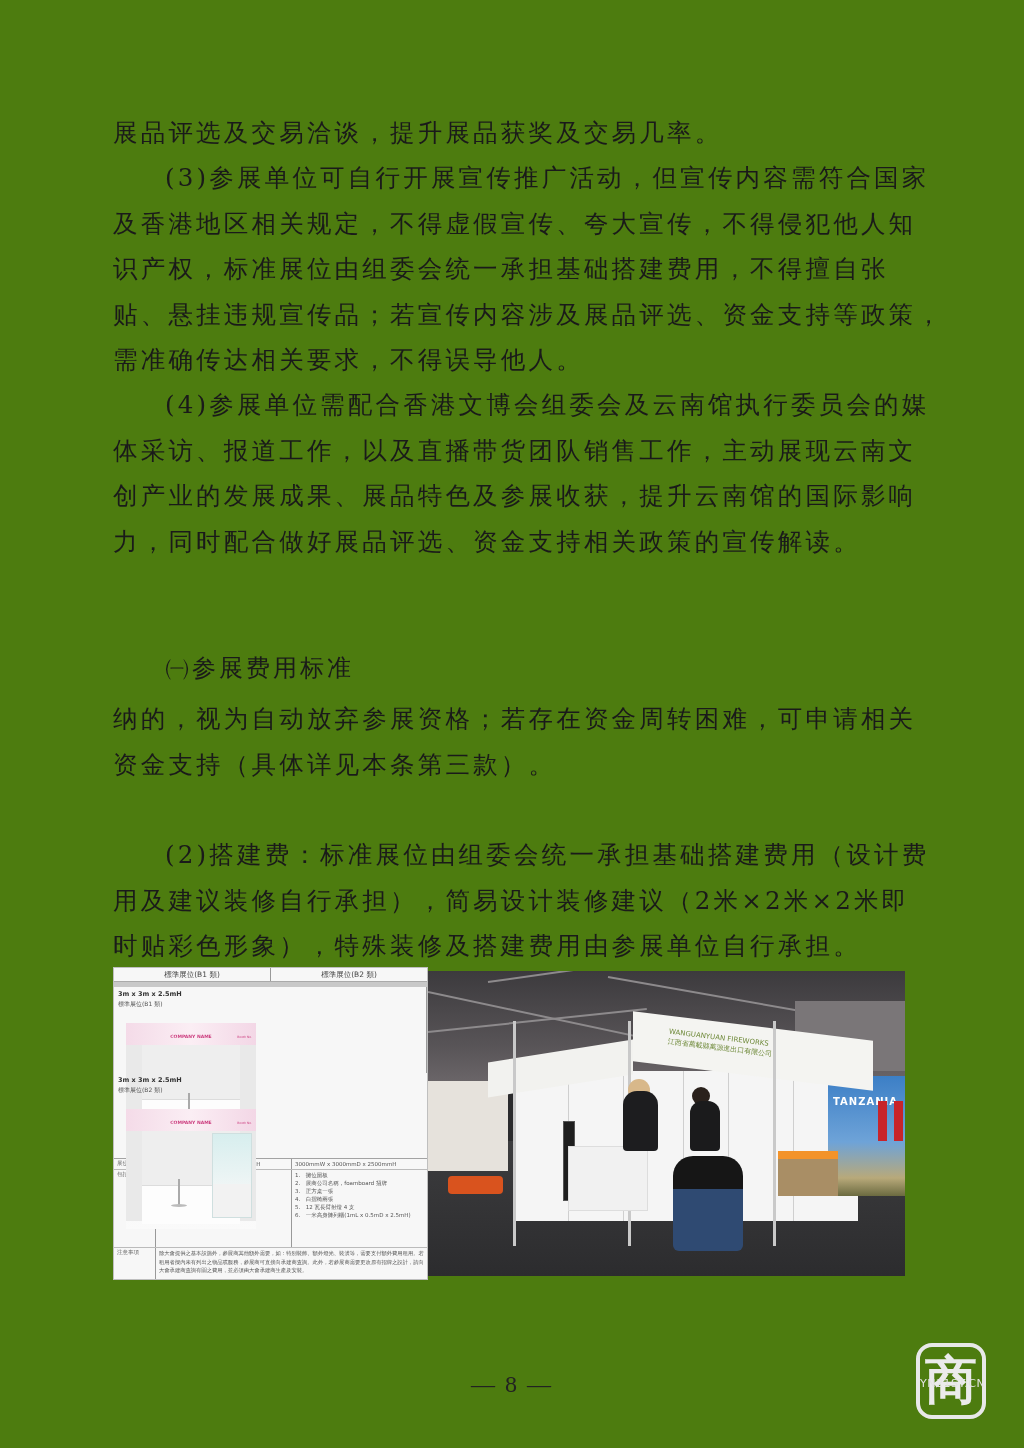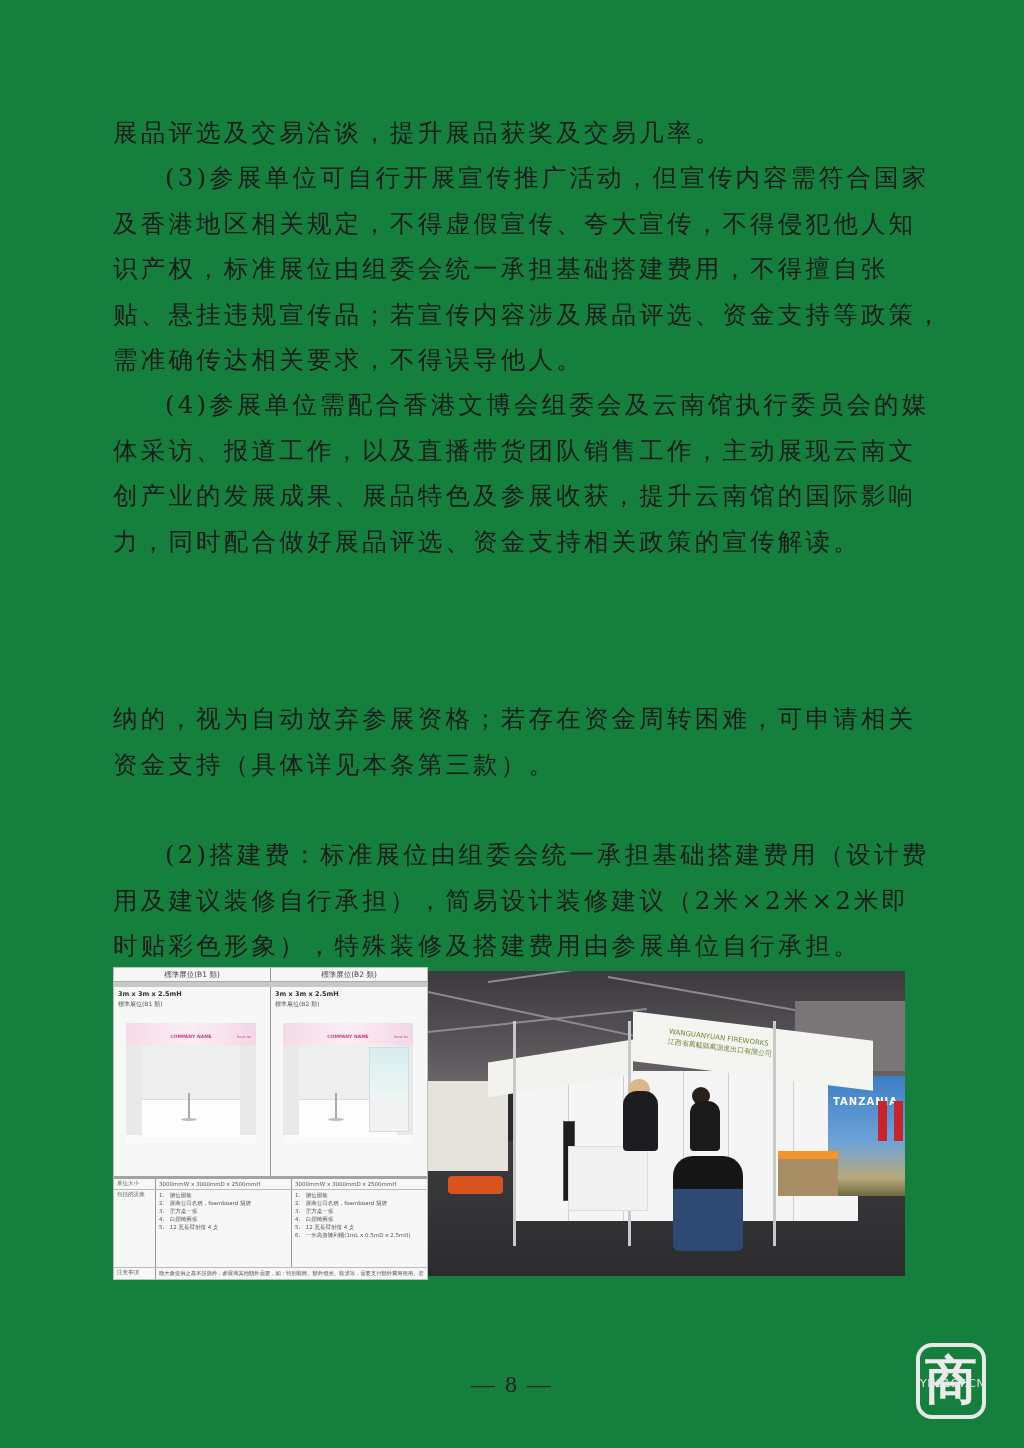--- a/index.html
+++ b/index.html
@@ -1,19 +1,19 @@
 <!DOCTYPE html>
 <html><head>
 <meta charset="utf-8">
 <style>
   * { box-sizing: border-box; margin: 0; padding: 0; }
   html, body { width: 1024px; height: 1448px; background: #ffffff; }
   body { position: relative; overflow: hidden; font-family: "DejaVu Serif", "Liberation Serif", serif; color: #1a1a1a; }
 
-  .page { position: absolute; left: 0; top: 0; width: 1024px; height: 1448px; background: #15803d; }
+  .page { position: absolute; left: 0; top: 0; width: 1024px; height: 1448px; background: #4d7c0f; }
 
   .para {
     position: absolute;
     left: 113px;
     width: 800px;
     font-size: 24.5px;
     line-height: 45.5px;
     letter-spacing: 3.2px;
     text-align: justify;
     text-align-last: left;
@@ -47,21 +47,21 @@
     background: #f7f7f7;
     border: 1px solid #bfbfbf;
     font-family: "DejaVu Sans", "Liberation Sans", sans-serif;
     color: #555;
     overflow: hidden;
   }
   .spec-head { display: flex; height: 14px; border-bottom: 1px solid #aaa; }
   .spec-head div { flex: 1; text-align: center; font-size: 7.5px; line-height: 13px; color: #444; border-right: 1px solid #999; }
   .spec-head div:last-child { border-right: none; }
   .spec-band { height: 5px; background: #c8c8c8; }
-  .spec-cols { display: flex; height: 192px; border-bottom: 3px solid #a3a3a3; }
+  .spec-cols { display: flex; height: 172px; border-bottom: 1px solid #a3a3a3; flex-direction: column; }
   .spec-col { flex: 1; position: relative; border-right: 1px solid #999; padding: 3px 4px; }
   .spec-col:last-child { border-right: none; }
   .spec-dim { font-size: 6.5px; font-weight: bold; color: #333; line-height: 9px; }
   .spec-sub { font-size: 6px; color: #555; line-height: 9px; }
   .booth-render {
     position: absolute; left: 12px; top: 36px; width: 130px; height: 120px;
     background: linear-gradient(#f1f1f1, #fafafa);
   }
   .booth-fascia {
     position: absolute; left: 0; top: 0; width: 130px; height: 22px;
@@ -144,20 +144,21 @@
     <span class="line">需准确传达相关要求，不得误导他人。</span>
   </div>
 
   <div class="para" style="top:382px;">
     <span class="line indent">(4)参展单位需配合香港文博会组委会及云南馆执行委员会的媒</span>
     <span class="line">体采访、报道工作，以及直播带货团队销售工作，主动展现云南文</span>
     <span class="line">创产业的发展成果、展品特色及参展收获，提升云南馆的国际影响</span>
     <span class="line">力，同时配合做好展品评选、资金支持相关政策的宣传解读。</span>
   </div>
 
+  <div class="subheading">㈠参展费用标准</div>
 
   <div class="para" style="top:696px;">
     <span class="line">纳的，视为自动放弃参展资格；若存在资金周转困难，可申请相关</span>
     <span class="line">资金支持（具体详见本条第三款）。</span>
   </div>
 
   <div class="para" style="top:832px;">
     <span class="line indent">(2)搭建费：标准展位由组委会统一承担基础搭建费用（设计费</span>
     <span class="line">用及建议装修自行承担），简易设计装修建议（2米×2米×2米即</span>
     <span class="line">时贴彩色形象），特殊装修及搭建费用由参展单位自行承担。</span>

